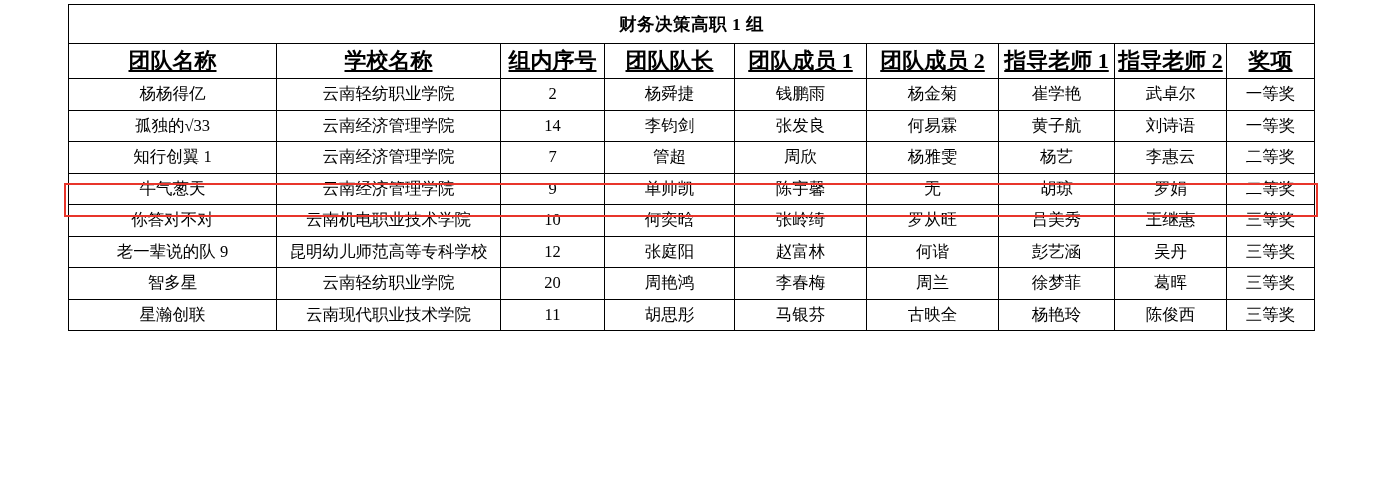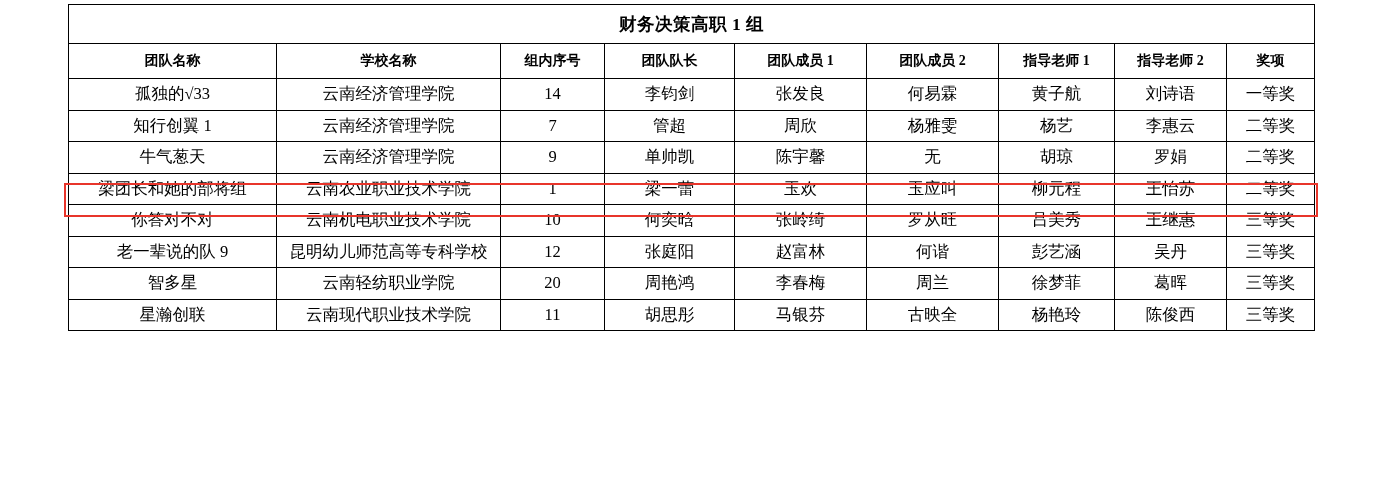--- a/index.html
+++ b/index.html
@@ -49,22 +49,23 @@
   tr.title-row td {
     height: 38px;
     line-height: 38px;
     font-size: 17.5px;
     font-weight: bold;
     letter-spacing: 0.5px;
   }
   tr.header-row td {
     height: 34px;
     line-height: 34px;
-    font-size: 14px;
+    font-size: 22px;
     font-weight: bold;
+    text-decoration: underline;
   }
   tr.data-row td {
     height: 30.5px;
     line-height: 30.5px;
   }
   
   col.c0 { width: 208px; }
   col.c1 { width: 224px; }
   col.c2 { width: 104px; }
   col.c3 { width: 130px; }
@@ -112,20 +113,31 @@
           <td>学校名称</td>
           <td>组内序号</td>
           <td>团队队长</td>
           <td>团队成员 1</td>
           <td>团队成员 2</td>
           <td>指导老师 1</td>
           <td>指导老师 2</td>
           <td>奖项</td>
         </tr>
 
+        <tr class="data-row">
+          <td>杨杨得亿</td>
+          <td>云南轻纺职业学院</td>
+          <td>2</td>
+          <td>杨舜捷</td>
+          <td>钱鹏雨</td>
+          <td>杨金菊</td>
+          <td>崔学艳</td>
+          <td>武卓尔</td>
+          <td>一等奖</td>
+        </tr>
 
         <tr class="data-row">
           <td>孤独的√33</td>
           <td>云南经济管理学院</td>
           <td>14</td>
           <td>李钧剑</td>
           <td>张发良</td>
           <td>何易霖</td>
           <td>黄子航</td>
           <td>刘诗语</td>
@@ -150,31 +162,20 @@
           <td>云南经济管理学院</td>
           <td>9</td>
           <td>单帅凯</td>
           <td>陈宇馨</td>
           <td>无</td>
           <td>胡琼</td>
           <td>罗娟</td>
           <td>二等奖</td>
         </tr>
 
-        <tr class="data-row">
-          <td>梁团长和她的部将组</td>
-          <td>云南农业职业技术学院</td>
-          <td>1</td>
-          <td>梁一蕾</td>
-          <td>玉欢</td>
-          <td>玉应叫</td>
-          <td>柳元程</td>
-          <td>王怡苏</td>
-          <td>二等奖</td>
-        </tr>
 
 
         <tr class="data-row">
           <td>你答对不对</td>
           <td>云南机电职业技术学院</td>
           <td>10</td>
           <td>何奕晗</td>
           <td>张岭绮</td>
           <td>罗从旺</td>
           <td>吕美秀</td>

